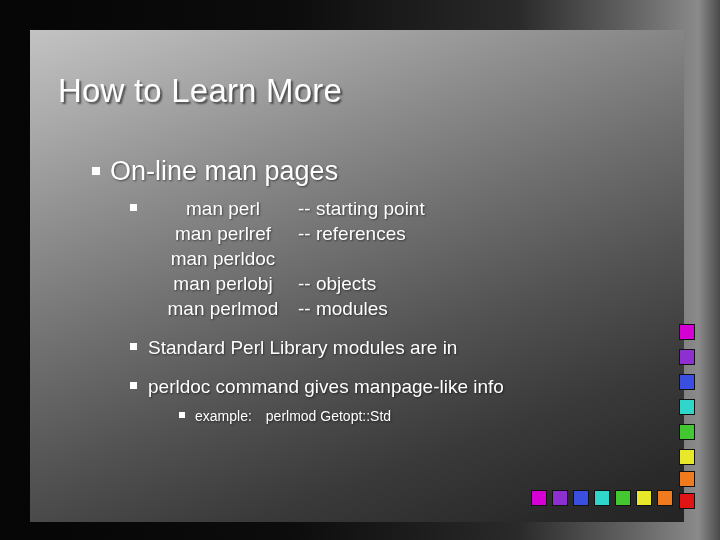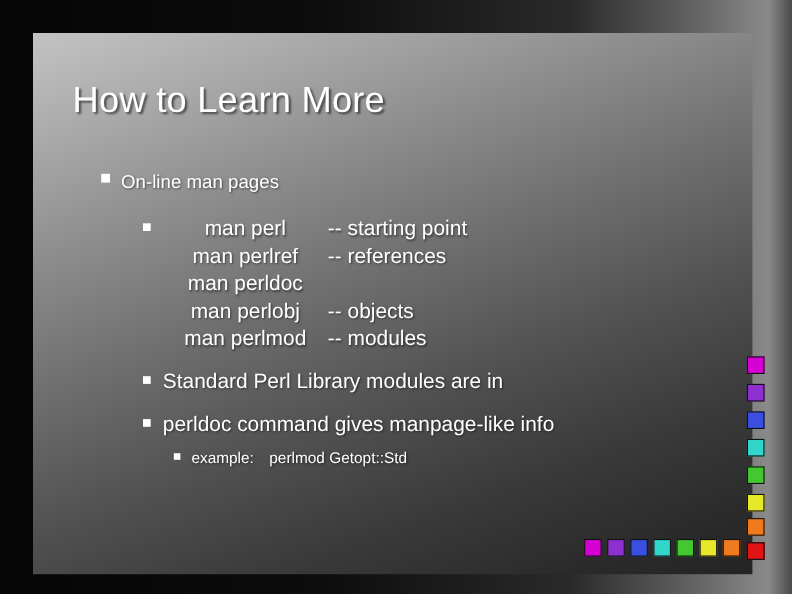--- a/index.html
+++ b/index.html
@@ -39,38 +39,38 @@
   }
   .content {
     position: absolute;
     left: 30px;
     top: 30px;
     width: 654px;
     height: 492px;
   }
   .title {
     position: absolute;
-    left: 36px;
+    left: 28px;
     top: 42px;
     font-size: 33px;
     color: #ffffff;
     letter-spacing: 0.2px;
     text-shadow: 2px 2px 2px rgba(0,0,0,0.55);
     white-space: nowrap;
     text-align: center;
   }
   
   .lvl1 {
     position: absolute;
     left: 62px;
     top: 126px;
     display: flex;
     align-items: baseline;
     color: #ffffff;
-    font-size: 17px;
+    font-size: 27px;
     text-shadow: 1px 1px 2px rgba(0,0,0,0.5);
   }
   .sq {
     display: inline-block;
     background: #ffffff;
     margin-right: 10px;
     flex: none;
   }
   .sq1 { width: 8px; height: 8px; position: relative; top: -5px; }
   .sq2 { width: 7px; height: 7px; position: relative; top: -4px; }
@@ -104,21 +104,21 @@
   }
   .row-plain {
     display: flex;
     align-items: baseline;
     margin-top: 17px;
   }
   .row-plain .txt { flex: 1; }
 
   .lvl3 {
     position: absolute;
-    left: 128px;
+    left: 149px;
     top: 378px;
     display: flex;
     align-items: baseline;
     color: #ffffff;
     font-size: 14px;
     text-shadow: 1px 1px 2px rgba(0,0,0,0.5);
   }
   .lvl3 .lbl { margin-right: 14px; }
 
   

